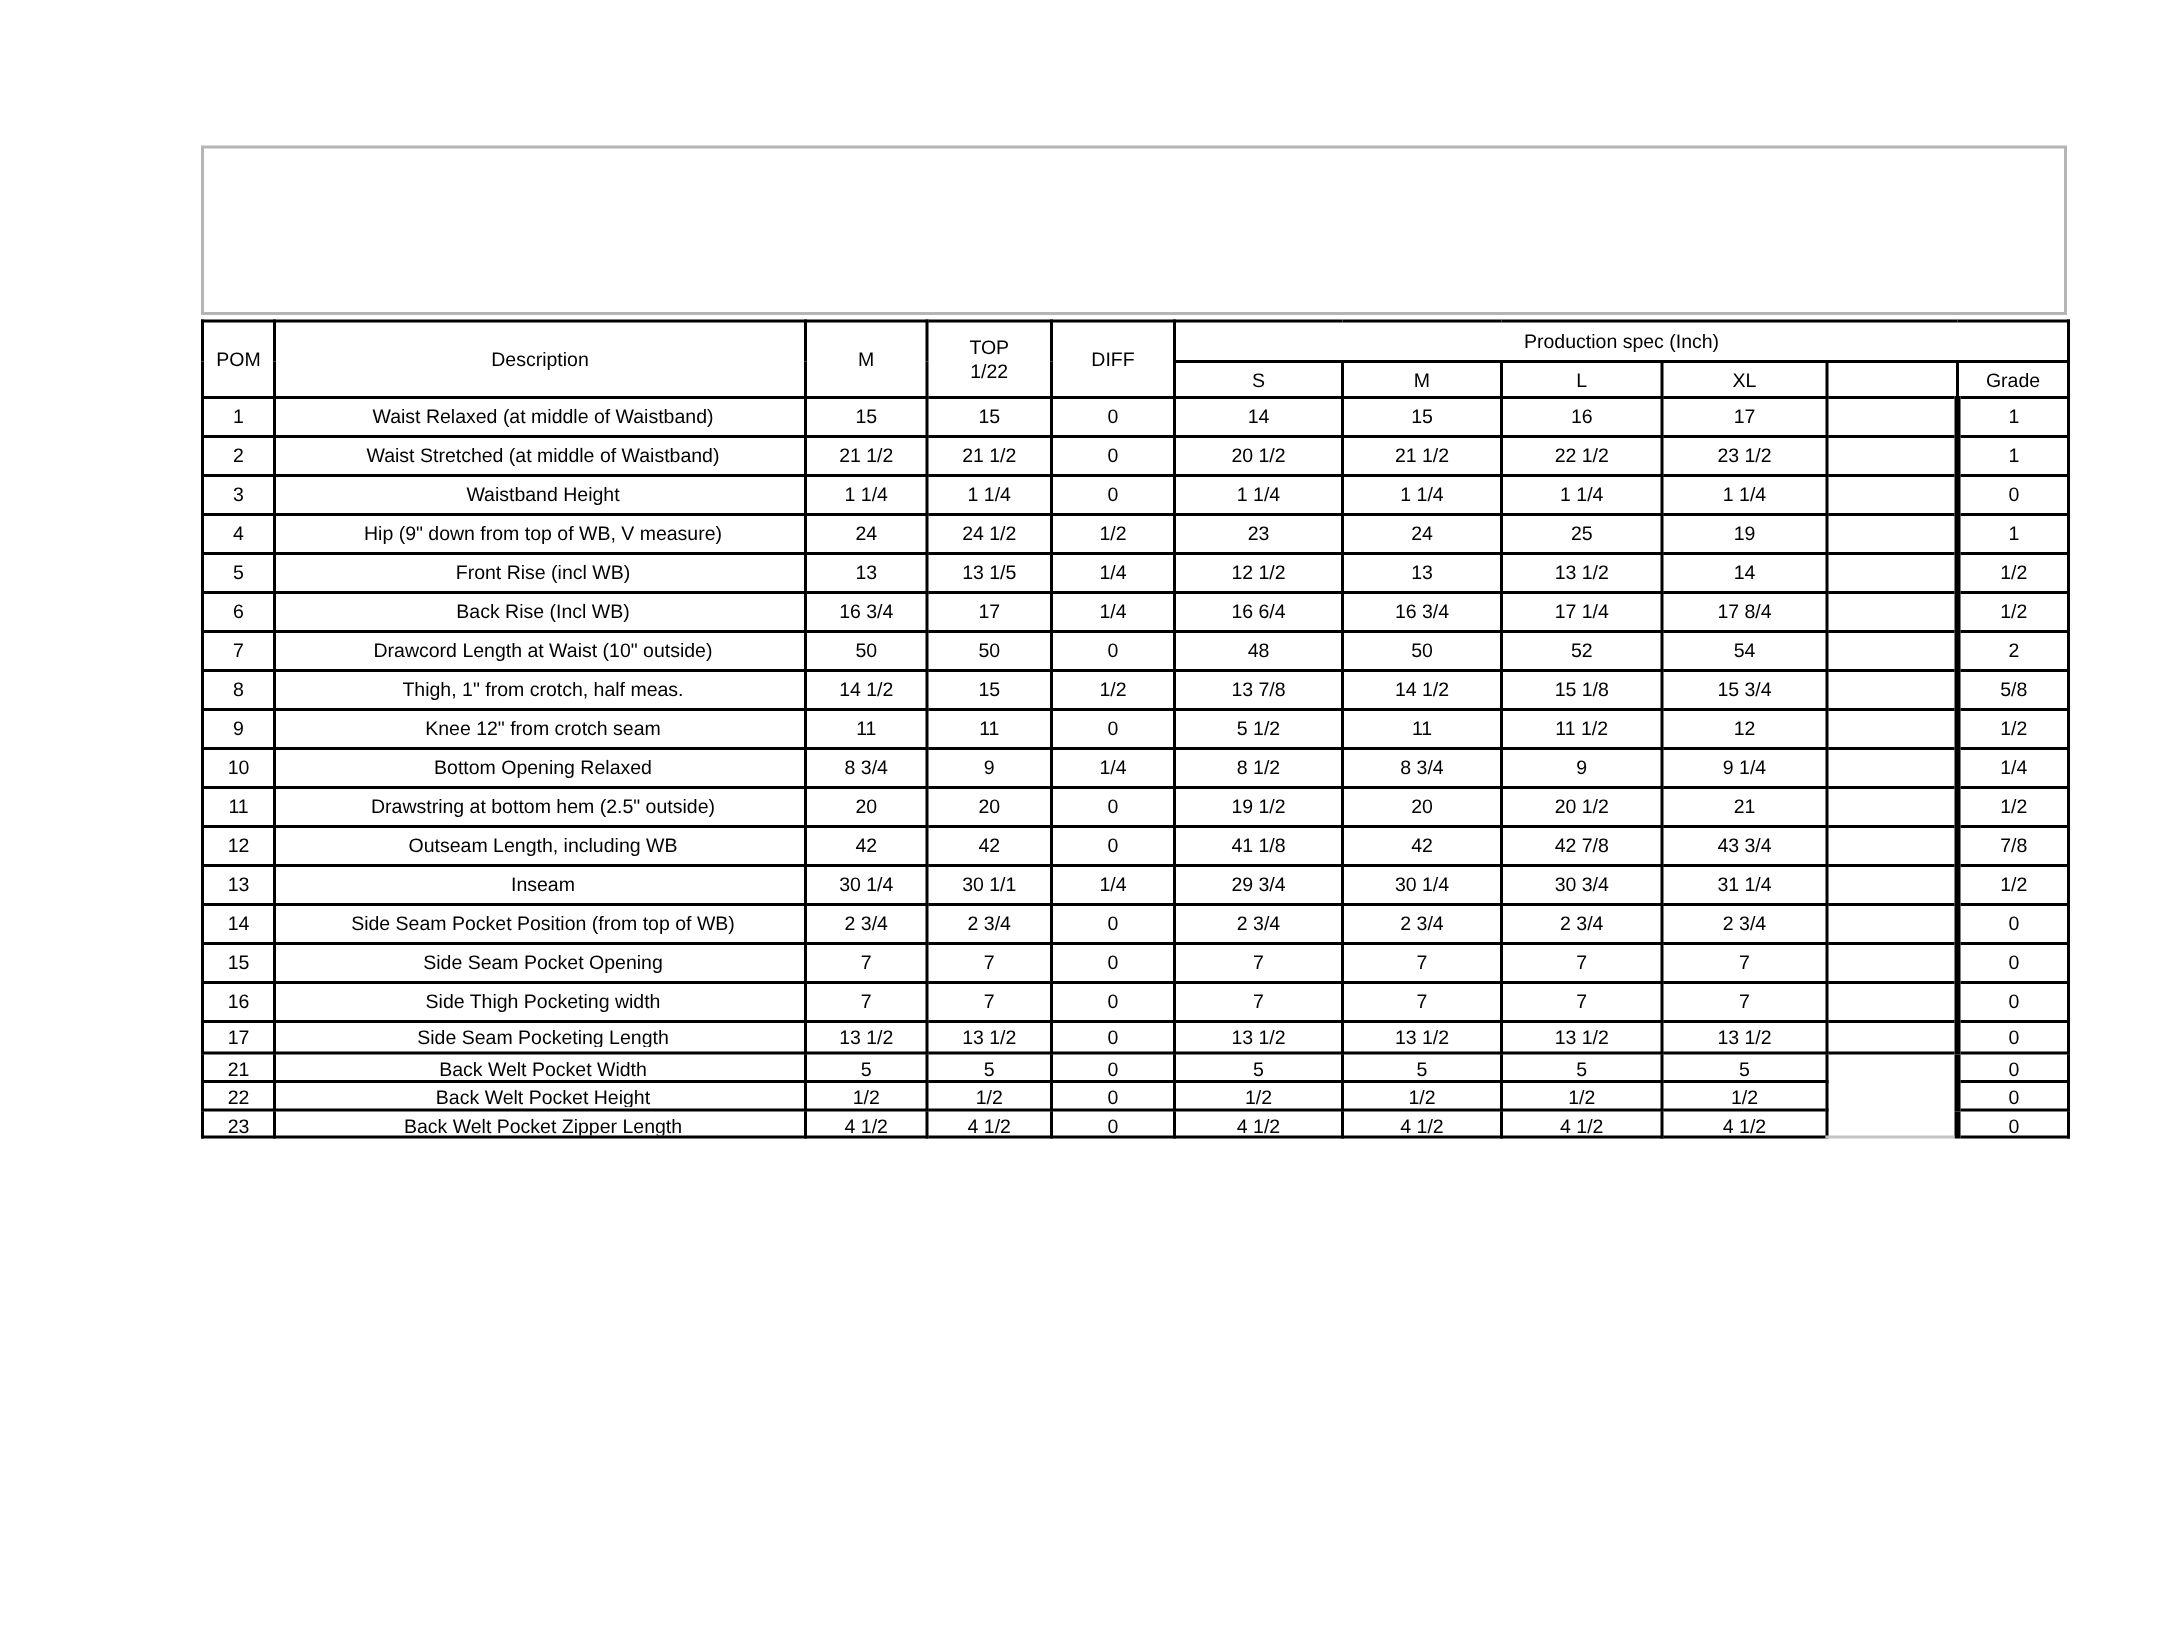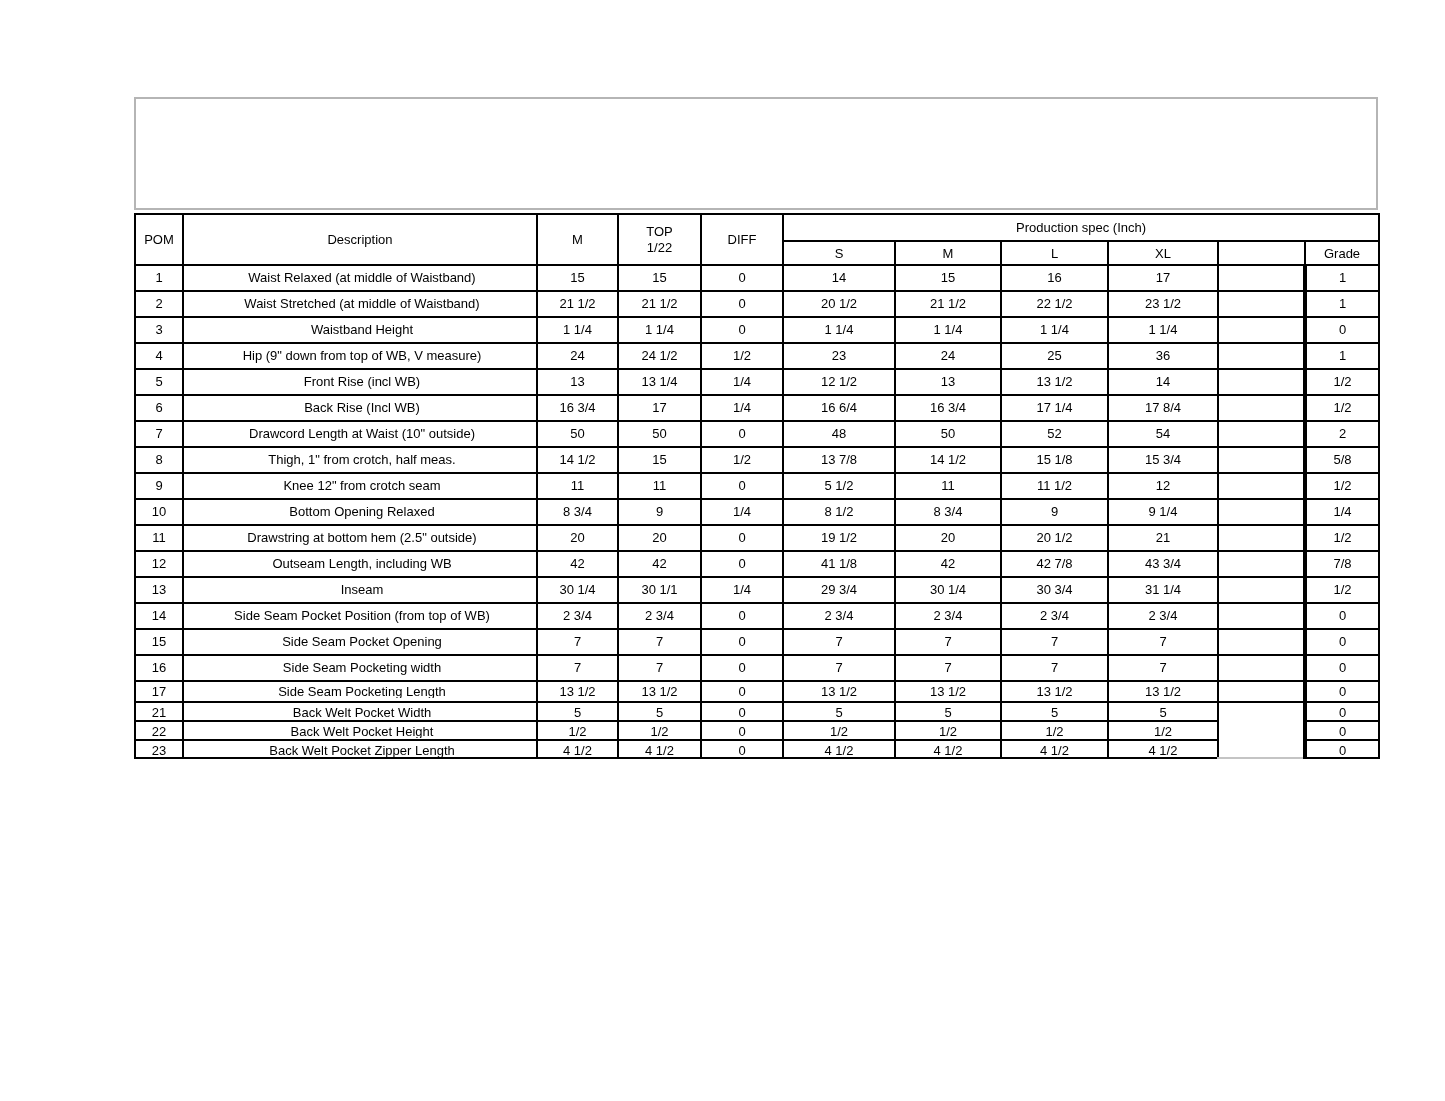--- a/index.html
+++ b/index.html
@@ -203,41 +203,41 @@
           <td class="">
             <div class="c">23</div>
           </td>
           <td class="">
             <div class="c">24</div>
           </td>
           <td class="">
             <div class="c">25</div>
           </td>
           <td class="">
-            <div class="c">36</div>
+            <div class="c">19</div>
           </td>
           <td class="blank">
             <div class="c"></div>
           </td>
           <td class="gcell">
             <div class="c">1</div>
           </td>
         </tr>
         <tr class="r">
           <td class="">
             <div class="c">5</div>
           </td>
           <td class="desc">
             <div class="c">Front Rise (incl WB)</div>
           </td>
           <td class="">
             <div class="c">13</div>
           </td>
           <td class="">
-            <div class="c">13 1/4</div>
+            <div class="c">13 1/5</div>
           </td>
           <td class="">
             <div class="c">1/4</div>
           </td>
           <td class="">
             <div class="c">12 1/2</div>
           </td>
           <td class="">
             <div class="c">13</div>
           </td>
@@ -602,21 +602,21 @@
           </td>
           <td class="gcell">
             <div class="c">0</div>
           </td>
         </tr>
         <tr class="r">
           <td class="">
             <div class="c">16</div>
           </td>
           <td class="desc">
-            <div class="c">Side Seam Pocketing width</div>
+            <div class="c">Side Thigh Pocketing width</div>
           </td>
           <td class="">
             <div class="c">7</div>
           </td>
           <td class="">
             <div class="c">7</div>
           </td>
           <td class="">
             <div class="c">0</div>
           </td>

